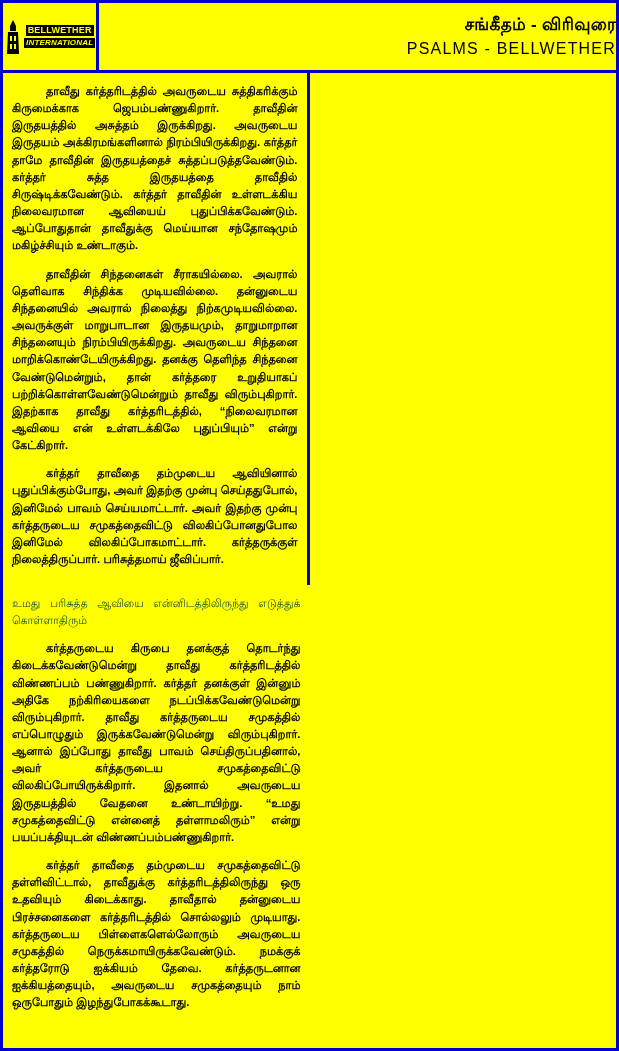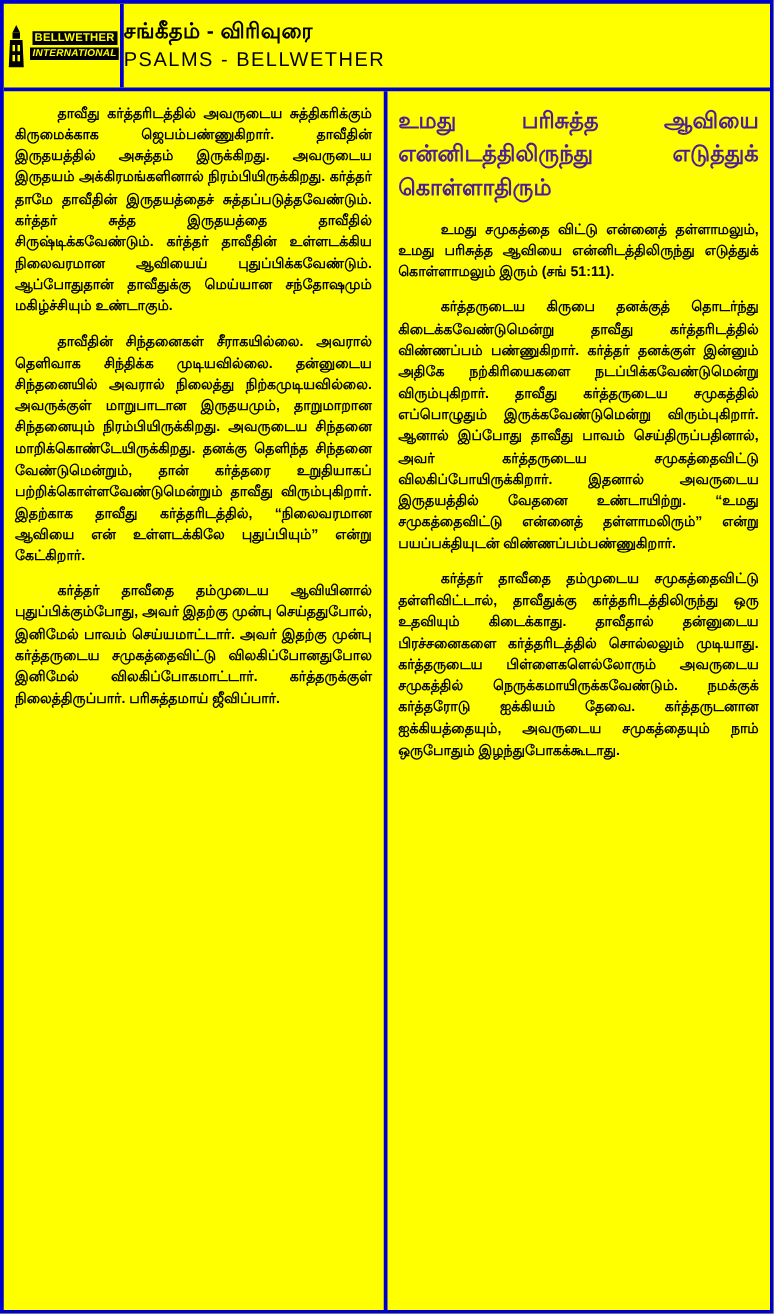--- a/index.html
+++ b/index.html
@@ -70,41 +70,42 @@
     letter-spacing: 0.2px;
     padding: 1px 2px;
     margin: 1px 0;
     white-space: nowrap;
   }
   .logo-line.small { font-size: 8px; font-style: italic; }
   .header-titles {
     flex: 1;
     display: flex;
     flex-direction: column;
-    align-items: flex-start;
+    align-items: flex-end;
     justify-content: center;
     gap: 4px;
   }
   .title-ta {
     font-size: 17px;
     font-weight: bold;
     color: #000000;
     letter-spacing: 0.3px;
   }
   .title-en {
     font-size: 16px;
     color: #000000;
     letter-spacing: 1.2px;
   }
   
   .columns {
     position: relative;
     height: 975px;
     display: flex;
     box-sizing: border-box;
+    flex-direction: column;
   }
   .col {
     box-sizing: border-box;
     padding: 10px 9px 6px 9px;
     overflow: hidden;
   }
   .col-left {
     width: 50%;
     border-right: 3px solid #0000cc;
   }
@@ -116,24 +117,24 @@
     font-size: 11.3px;
     line-height: 1.52;
     color: #000000;
     text-align: justify;
     text-indent: 34px;
     font-weight: bold;
     hyphens: none;
   }
   .rhead {
     margin: 0 0 12px 0;
-    font-size: 18px;
+    font-size: 11px;
     line-height: 1.5;
-    font-weight: bold;
-    color: #4c1d95;
+    font-weight: normal;
+    color: #14532d;
     text-align: justify;
   }
 </style>
 </head>
 <body>
 
 <div class="page">
 
   <div class="header">
 
@@ -165,19 +166,18 @@
   <div class="columns">
 
     <div class="col col-left">
       <p class="para">தாவீது கர்த்தரிடத்தில் அவருடைய சுத்திகரிக்கும் கிருமைக்காக ஜெபம்பண்ணுகிறார். தாவீதின் இருதயத்தில் அசுத்தம் இருக்கிறது. அவருடைய இருதயம் அக்கிரமங்களினால் நிரம்பியிருக்கிறது. கர்த்தர் தாமே தாவீதின் இருதயத்தைச் சுத்தப்படுத்தவேண்டும். கர்த்தர் சுத்த இருதயத்தை தாவீதில் சிருஷ்டிக்கவேண்டும். கர்த்தர் தாவீதின் உள்ளடக்கிய நிலைவரமான ஆவியைய் புதுப்பிக்கவேண்டும். ஆப்போதுதான் தாவீதுக்கு மெய்யான சந்தோஷமும் மகிழ்ச்சியும் உண்டாகும்.</p>
       <p class="para">தாவீதின் சிந்தனைகள் சீராகயில்லை. அவரால் தெளிவாக சிந்திக்க முடியவில்லை. தன்னுடைய சிந்தனையில் அவரால் நிலைத்து நிற்கமுடியவில்லை. அவருக்குள் மாறுபாடான இருதயமும், தாறுமாறான சிந்தனையும் நிரம்பியிருக்கிறது. அவருடைய சிந்தனை மாறிக்கொண்டேயிருக்கிறது. தனக்கு தெளிந்த சிந்தனை வேண்டுமென்றும், தான் கர்த்தரை உறுதியாகப் பற்றிக்கொள்ளவேண்டுமென்றும் தாவீது விரும்புகிறார். இதற்காக தாவீது கர்த்தரிடத்தில், “நிலைவரமான ஆவியை என் உள்ளடக்கிலே புதுப்பியும்” என்று கேட்கிறார்.</p>
       <p class="para">கர்த்தர் தாவீதை தம்முடைய ஆவியினால் புதுப்பிக்கும்போது, அவர் இதற்கு முன்பு செய்ததுபோல், இனிமேல் பாவம் செய்யமாட்டார். அவர் இதற்கு முன்பு கர்த்தருடைய சமுகத்தைவிட்டு விலகிப்போனதுபோல இனிமேல் விலகிப்போகமாட்டார். கர்த்தருக்குள் நிலைத்திருப்பார். பரிசுத்தமாய் ஜீவிப்பார்.</p>
     </div>
 
     <div class="col col-right">
       <div class="rhead">உமது பரிசுத்த ஆவியை என்னிடத்திலிருந்து எடுத்துக் கொள்ளாதிரும்</div>
-      <p class="para">உமது சமுகத்தை விட்டு என்னைத் தள்ளாமலும், உமது பரிசுத்த ஆவியை என்னிடத்திலிருந்து எடுத்துக் கொள்ளாமலும் இரும் (சங் 51:11).</p>
       <p class="para">கர்த்தருடைய கிருபை தனக்குத் தொடர்ந்து கிடைக்கவேண்டுமென்று தாவீது கர்த்தரிடத்தில் விண்ணப்பம் பண்ணுகிறார். கர்த்தர் தனக்குள் இன்னும் அதிகே நற்கிரியைகளை நடப்பிக்கவேண்டுமென்று விரும்புகிறார். தாவீது கர்த்தருடைய சமுகத்தில் எப்பொழுதும் இருக்கவேண்டுமென்று விரும்புகிறார். ஆனால் இப்போது தாவீது பாவம் செய்திருப்பதினால், அவர் கர்த்தருடைய சமுகத்தைவிட்டு விலகிப்போயிருக்கிறார். இதனால் அவருடைய இருதயத்தில் வேதனை உண்டாயிற்று. “உமது சமுகத்தைவிட்டு என்னைத் தள்ளாமலிரும்” என்று பயப்பக்தியுடன் விண்ணப்பம்பண்ணுகிறார்.</p>
       <p class="para">கர்த்தர் தாவீதை தம்முடைய சமுகத்தைவிட்டு தள்ளிவிட்டால், தாவீதுக்கு கர்த்தரிடத்திலிருந்து ஒரு உதவியும் கிடைக்காது. தாவீதால் தன்னுடைய பிரச்சனைகளை கர்த்தரிடத்தில் சொல்லலும் முடியாது. கர்த்தருடைய பிள்ளைகளெல்லோரும் அவருடைய சமுகத்தில் நெருக்கமாயிருக்கவேண்டும். நமக்குக் கர்த்தரோடு ஐக்கியம் தேவை. கர்த்தருடனான ஐக்கியத்தையும், அவருடைய சமுகத்தையும் நாம் ஒருபோதும் இழந்துபோகக்கூடாது.</p>
     </div>
 
   </div>
 </div>
 
 </body></html>

